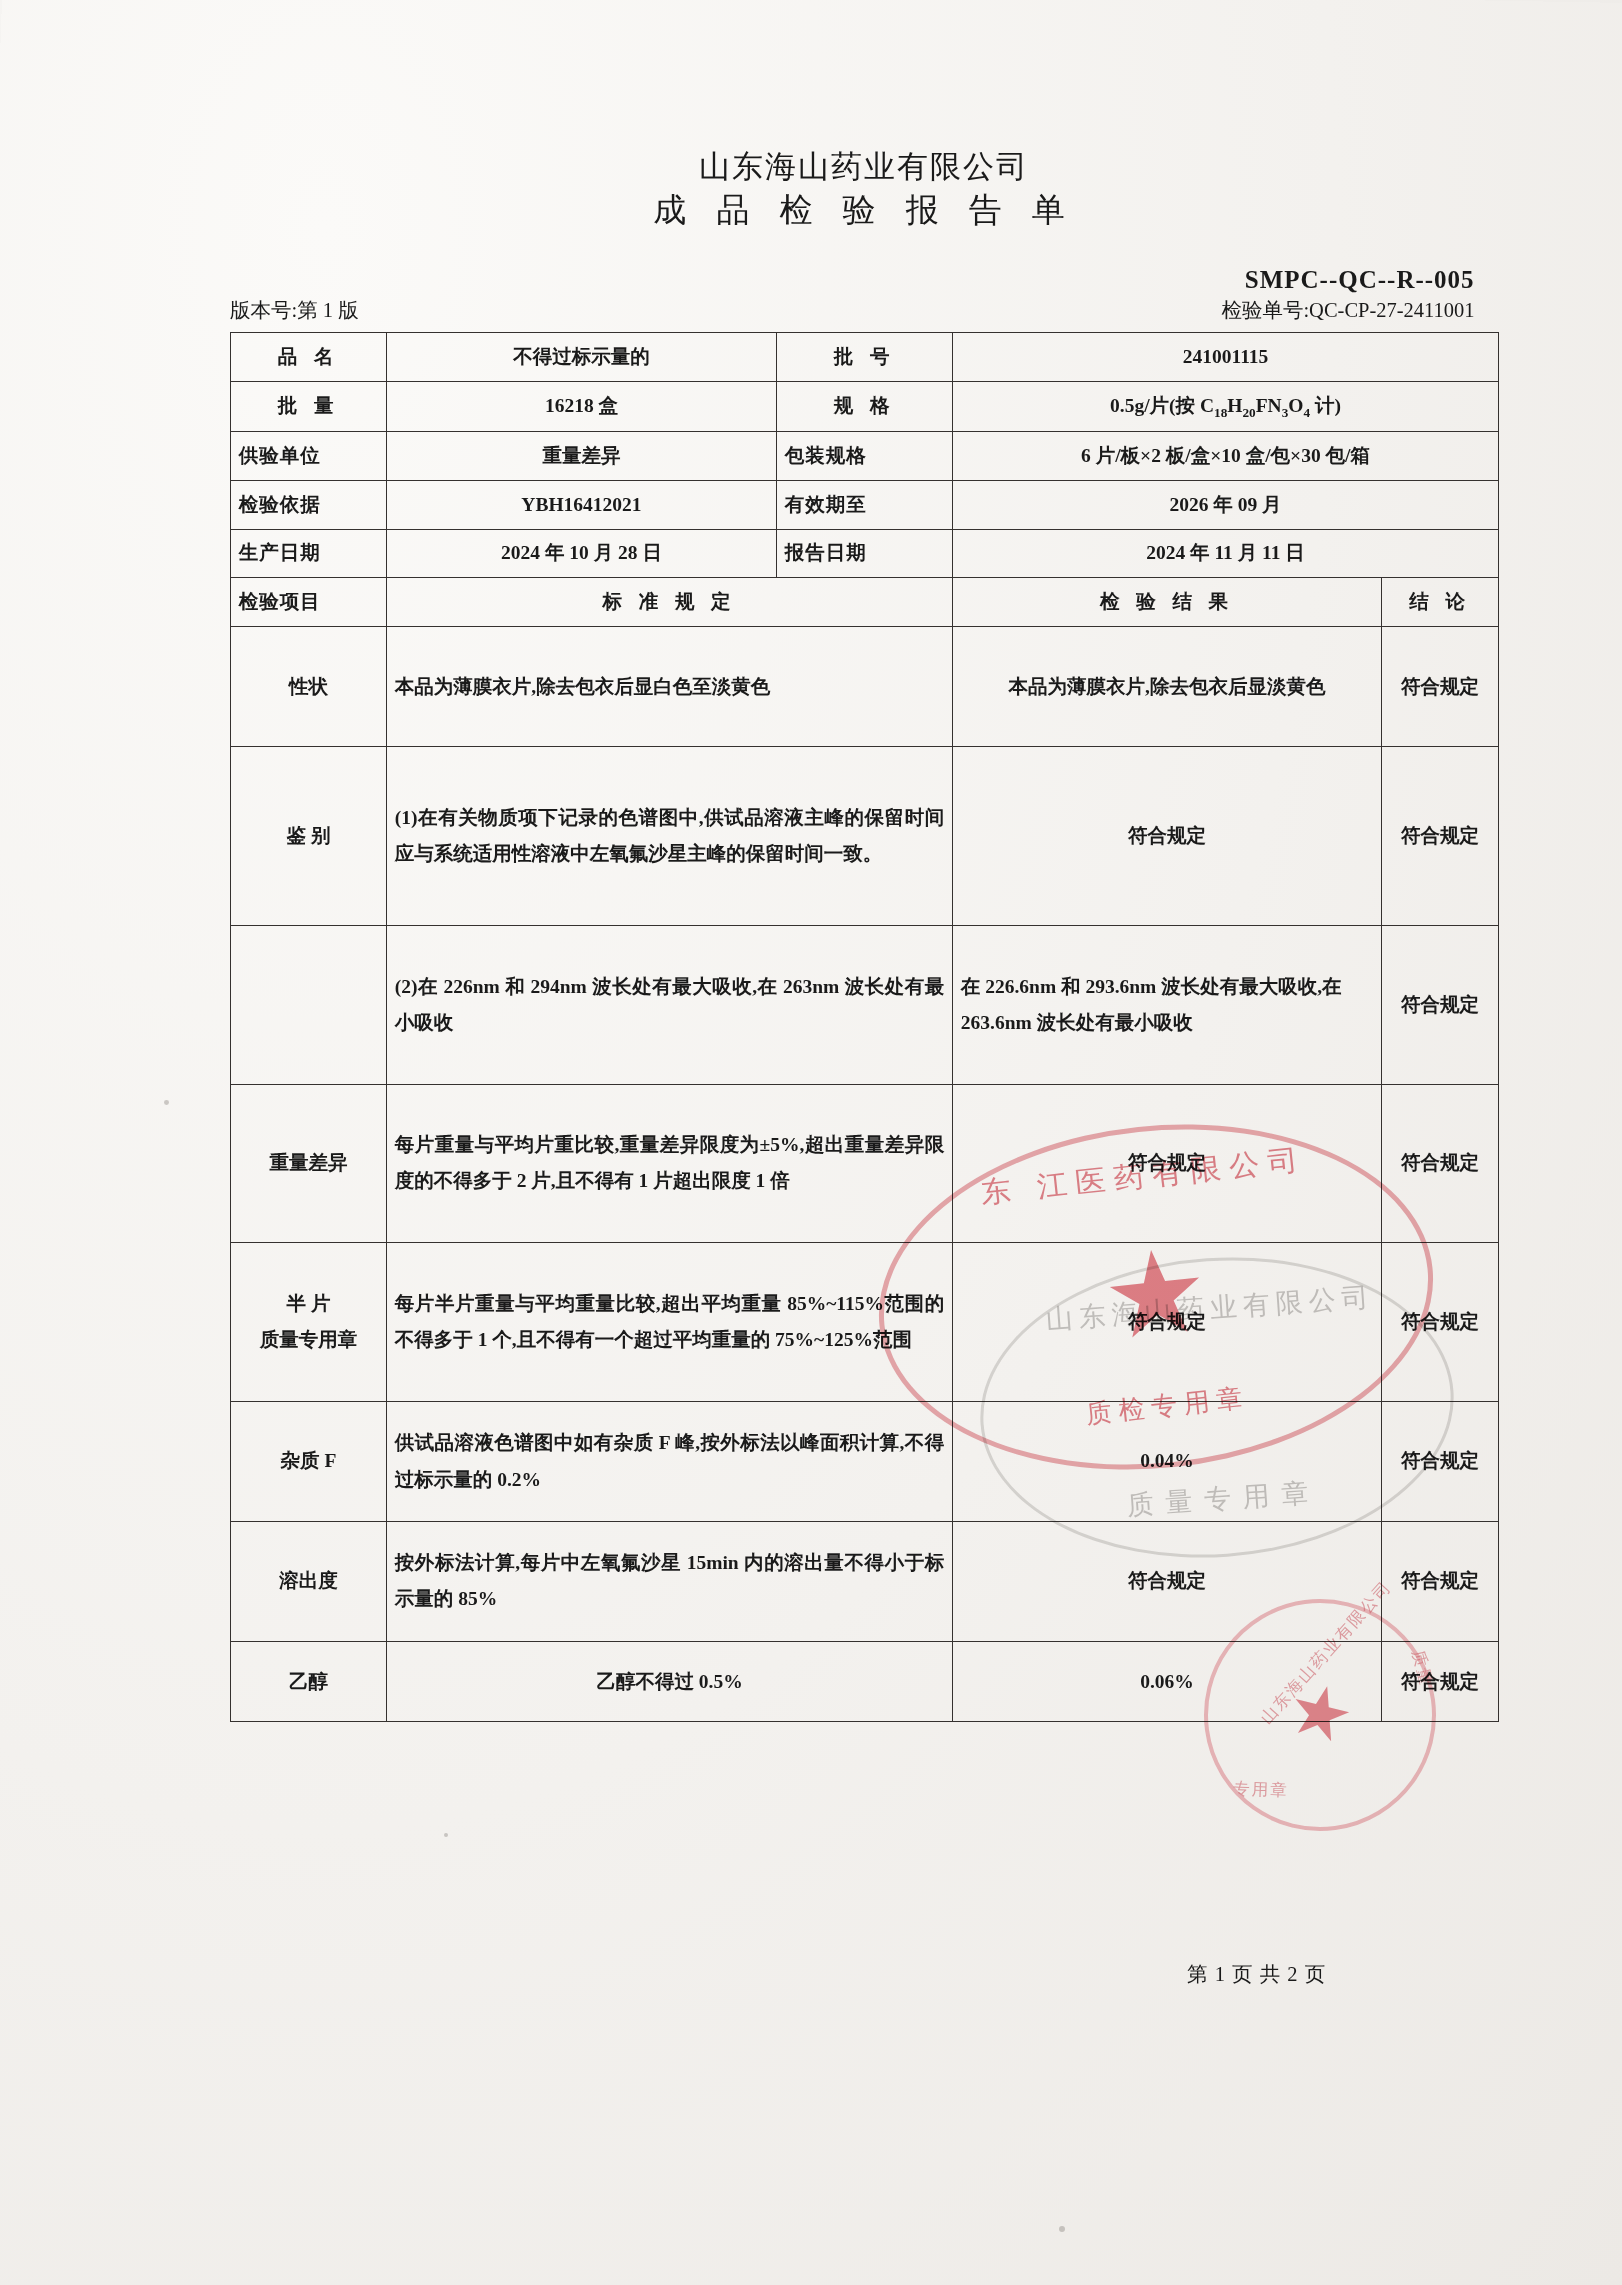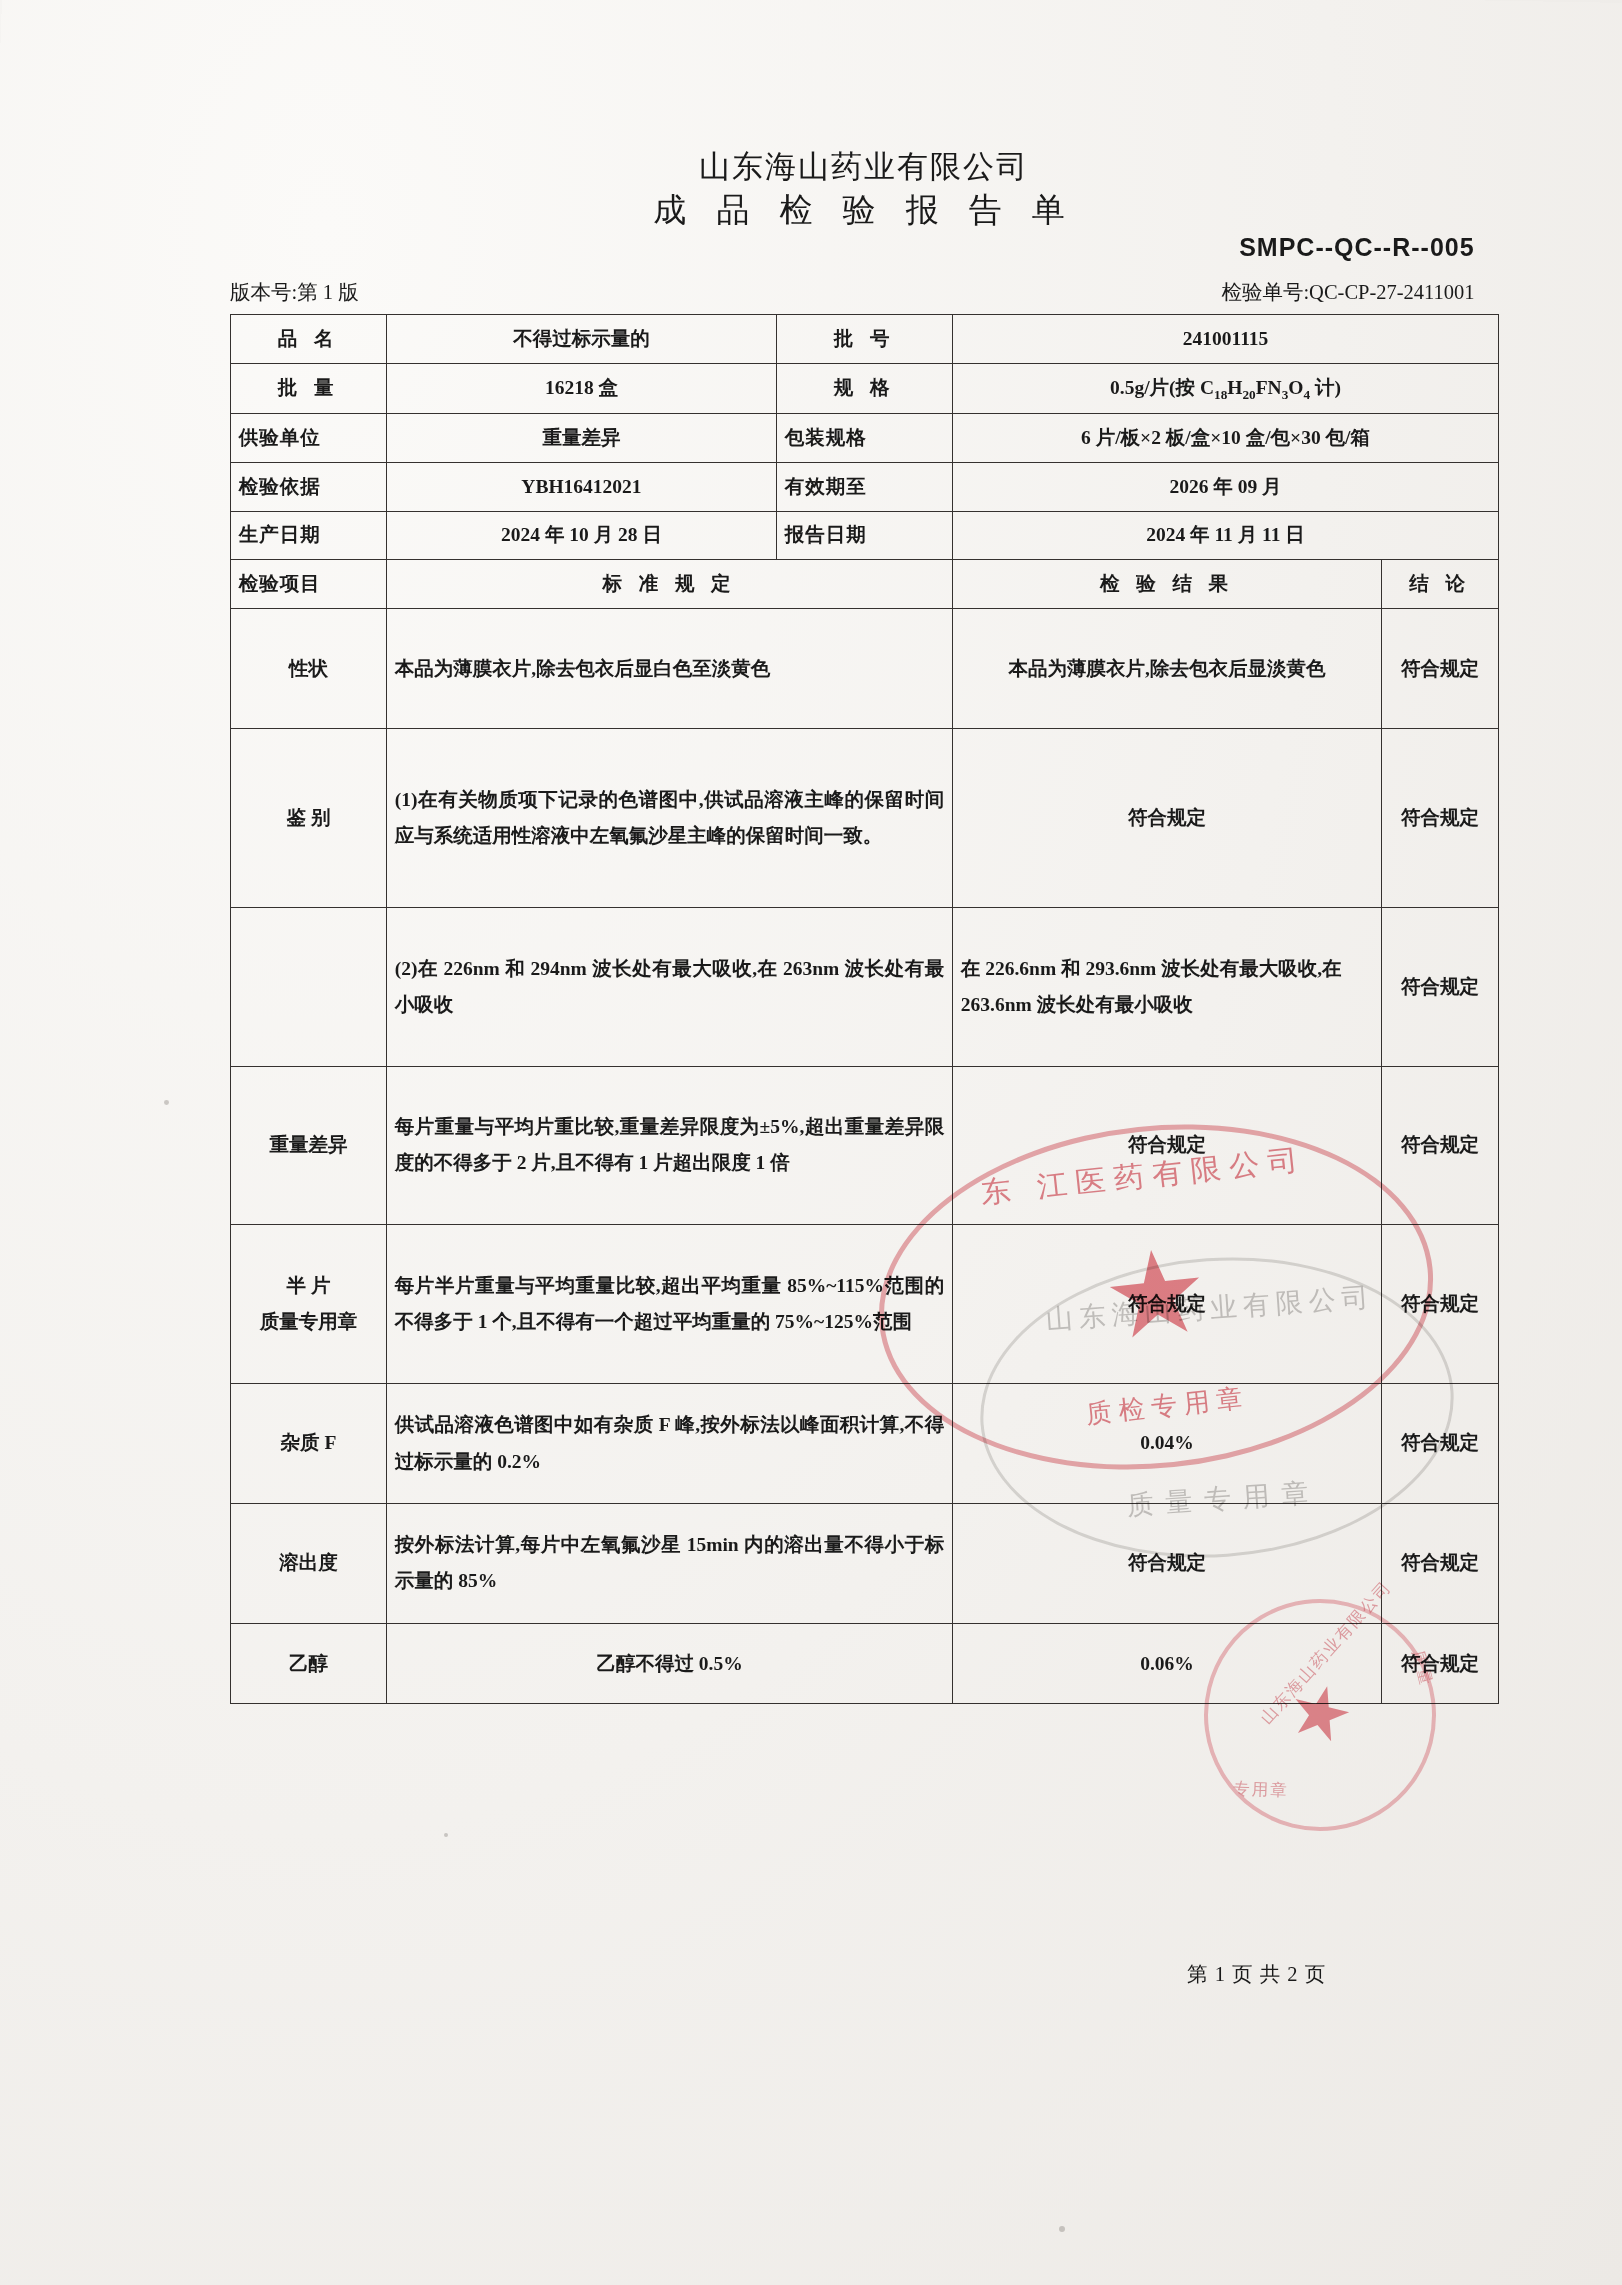--- a/index.html
+++ b/index.html
@@ -49,32 +49,33 @@
     letter-spacing: 2px;
     font-family: "DejaVu Serif", serif;
   }
   .title {
     text-align: center;
     font-size: 33px;
     letter-spacing: 9.8px;
     font-family: "DejaVu Serif", serif;
   }
   .codeline {
+    margin-top: 33px;
     text-align: right;
     padding-right: 23.4px;
     font-size: 25px;
     font-weight: bold;
     letter-spacing: 1px;
-    font-family: Liberation Sans, sans-serif;
+    font-family: Liberation Serif, serif;
   }
   .subline {
     display: flex;
     justify-content: space-between;
     align-items: flex-end;
-    margin-top: 16px;
+    margin-top: 2px;
     font-size: 20.5px;
   }
   .subline .left { padding-left: 0px; }
   .subline .right { padding-right: 23.4px; }
 
   table.rpt {
     margin-top: 7.8px;
     border-collapse: collapse;
     width: 1268px;
     table-layout: fixed;

